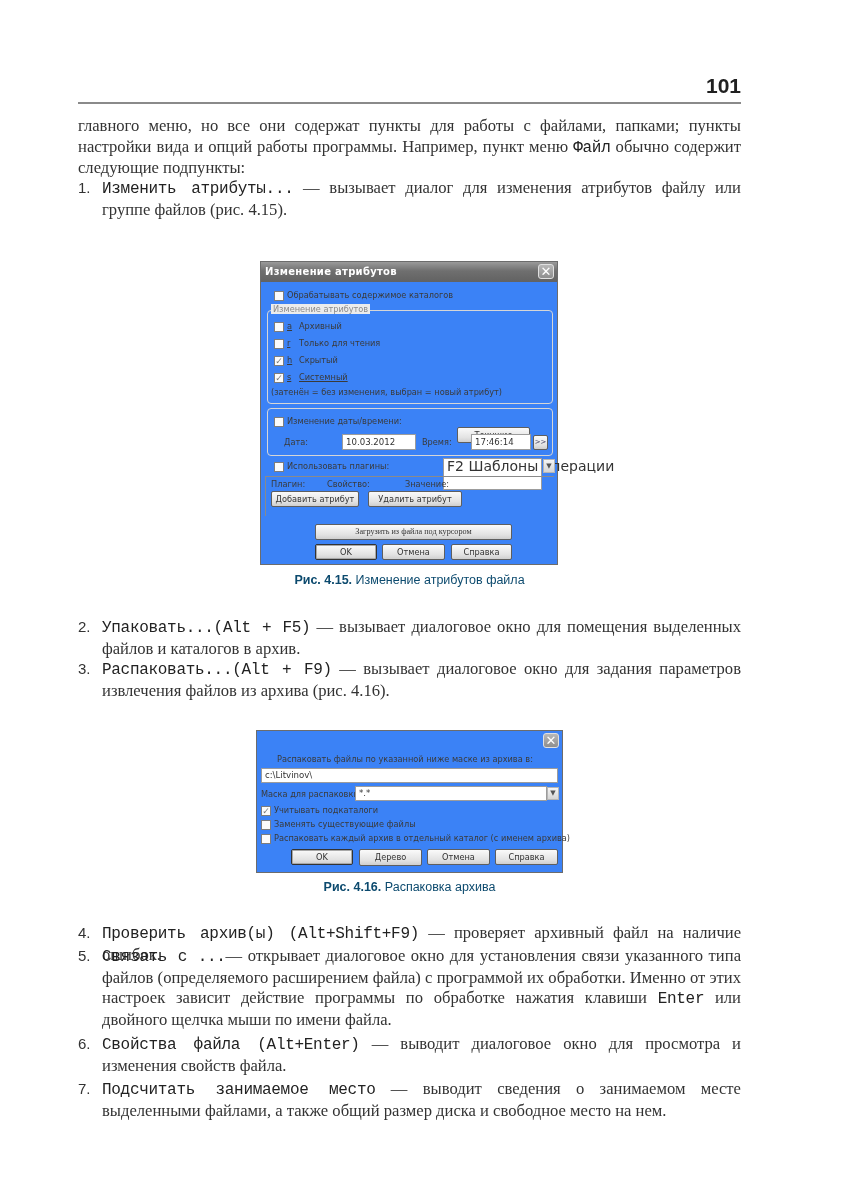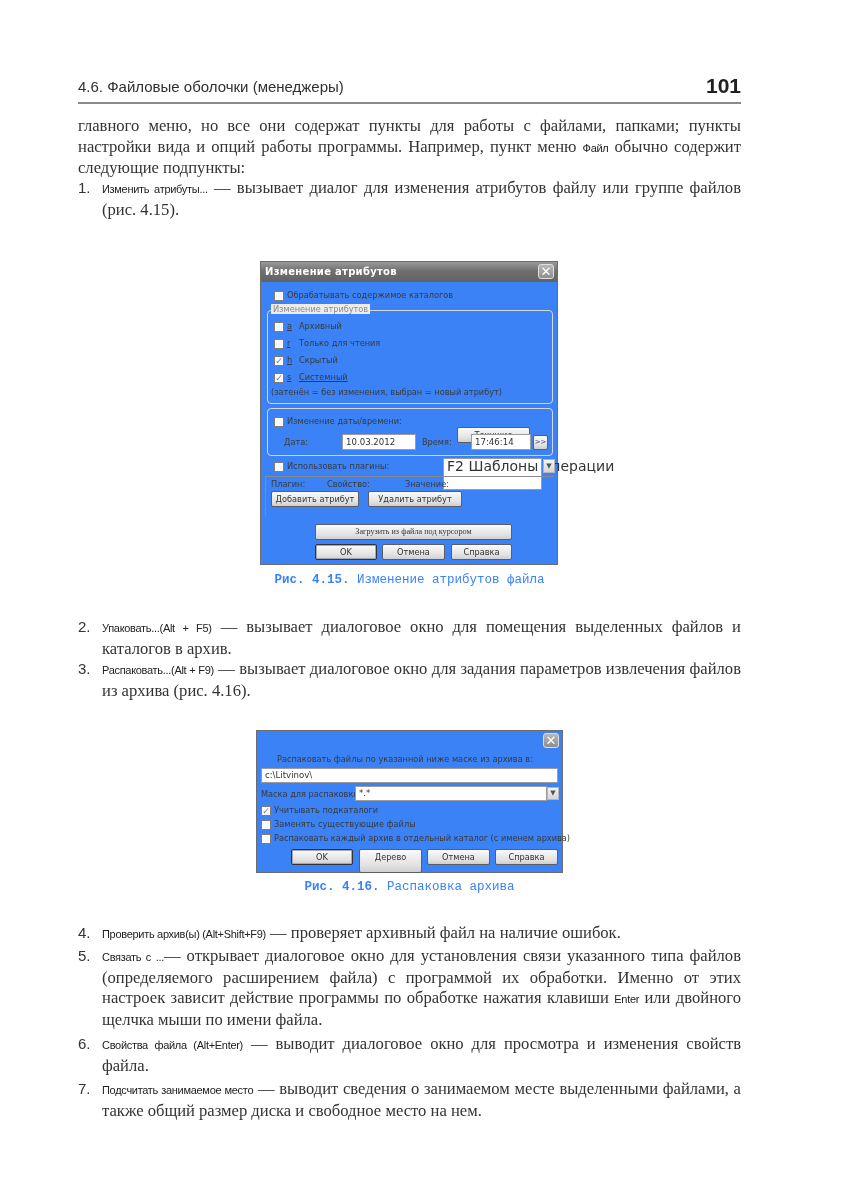--- a/index.html
+++ b/index.html
@@ -22,24 +22,24 @@
   .para {
     position: absolute; left: 78px; width: 663px; font-size: 16.6px; line-height: 20.5px;
     text-align: justify; color: #333;
   }
   .li {
     position: absolute; left: 78px; width: 663px; font-size: 16.6px; line-height: 20.5px; color: #333;
     text-align: justify;
   }
   .li .num { position: absolute; left: 0; top: 0; font-family: "Liberation Sans", sans-serif; font-size: 15px; }
   .li .txt { display: block; margin-left: 24px; }
-  .term { font-family: Liberation Sans, sans-serif; font-size: 11px; font-stretch: condensed; letter-spacing: -0.3px; color: #222; }
+  .term { font-family: Liberation Mono, monospace; font-size: 16px; font-stretch: condensed; letter-spacing: -0.3px; color: #222; }
   .caption {
     position: absolute; left: 78px; width: 663px; text-align: center;
-    font-family: Liberation Mono, monospace; font-size: 12.5px; color: #3b82f6;
+    font-family: Liberation Sans, sans-serif; font-size: 12.5px; color: #0c4a6e;
   }
   .caption b { font-weight: bold; }
 
   
   .dlg {
     position: absolute; background: #3b82f6; border: 1px solid #6c6c6c;
     font-family: "DejaVu Sans", sans-serif; font-size: 8.2px; color: #3a3a3a;
     box-sizing: border-box;
   }
   .dlg .titlebar {
@@ -73,21 +73,20 @@
   .ddarrow {
     position: absolute; box-sizing: border-box; width: 12px; height: 14px; border: 1px solid #b5b5b5;
     background: linear-gradient(#f5f5f5,#d5d5d5); font-size: 7px; text-align: center; line-height: 12px; color: #555;
   }
   u { text-decoration: underline; }
 </style>
 </head>
 <body>
 
 <div class="page-header">
-  <span class="section">4.6. Файловые оболочки (менеджеры)</span>
   <span class="pgnum">101</span>
 </div>
 
 <div class="para" style="top:116px;">
   <span>главного меню, но все они содержат пункты для работы с файлами, папками;</span>
   <span>пункты настройки вида и опций работы программы. Например, пункт меню </span><span class="term">Файл</span>
   <span>обычно содержит следующие подпункты:</span>
 </div>
 
 <div class="li" style="top:178px;">
@@ -180,21 +179,21 @@
   <div class="cb" style="left:4px; top:75px;">✓</div>
   <span class="abs" style="left:17px; top:74px;">Учитывать подкаталоги</span>
 
   <div class="cb" style="left:4px; top:89px;"></div>
   <span class="abs" style="left:17px; top:88px;">Заменять существующие файлы</span>
 
   <div class="cb" style="left:4px; top:103px;"></div>
   <span class="abs" style="left:17px; top:102px;">Распаковать каждый архив в отдельный каталог (с именем архива)</span>
 
   <div class="btn default" style="left:34px; top:118px; width:62px; height:16px;">OK</div>
-  <div class="btn" style="left:102px; top:118px; width:63px; height:24px;">Дерево</div>
+  <div class="btn" style="left:102px; top:118px; width:63px; height:17px;">Дерево</div>
   <div class="btn" style="left:170px; top:118px; width:63px; height:16px;">Отмена</div>
   <div class="btn" style="left:238px; top:118px; width:63px; height:16px;">Справка</div>
 </div>
 
 <div class="caption" style="top:880px;">
   <b>Рис. 4.16.</b><span> Распаковка архива</span>
 </div>
 
 <div class="li" style="top:923px;">
   <span class="num">4.</span>

